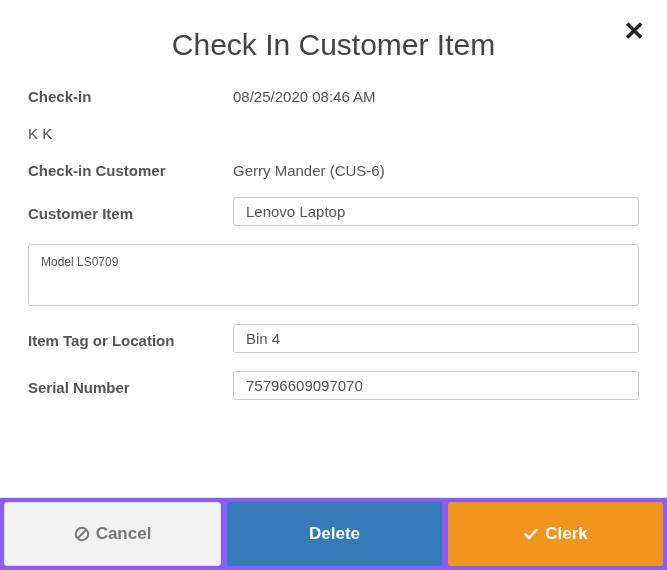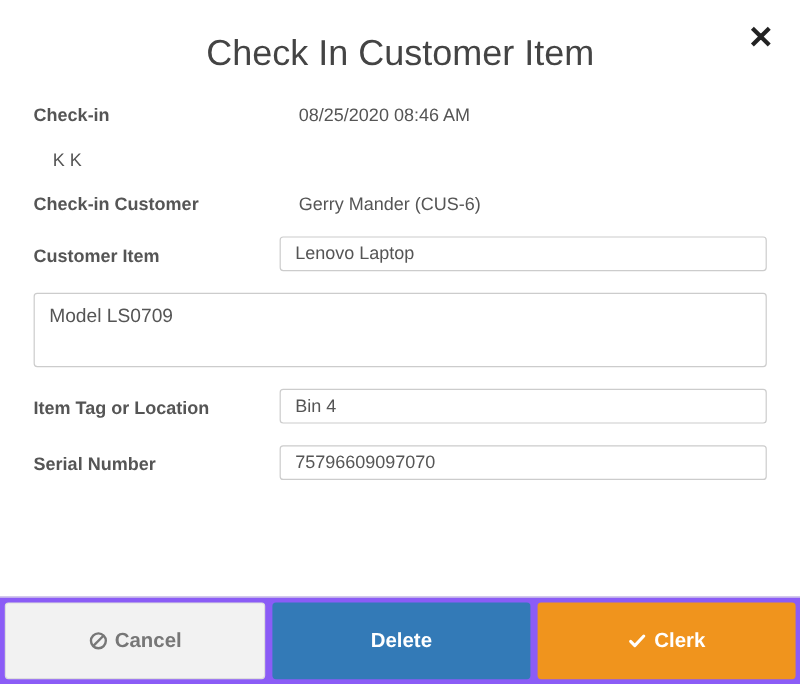--- a/index.html
+++ b/index.html
@@ -53,39 +53,38 @@
       font-size: 15px;
       font-weight: 700;
       color: #555;
       padding-top: 8px;
     }
     .form-value {
       flex: 1;
       font-size: 15px;
       color: #555;
       padding-top: 8px;
-      margin-left: 16px;
     }
     .form-input {
       flex: 1;
       height: 29px;
       border: 1px solid #ccc;
       border-radius: 3px;
       padding: 0 12px;
       font-size: 15px;
       color: #555;
       font-family: inherit;
     }
     .form-textarea {
       flex: 1;
       height: 62px;
       border: 1px solid #ccc;
       border-radius: 3px;
       padding: 10px 12px;
-      font-size: 16px;
+      font-size: 12px;
       color: #555;
       font-family: inherit;
       resize: none;
     }
     .button-bar {
       position: absolute;
       bottom: 0;
       left: 0;
       right: 0;
       display: flex;

